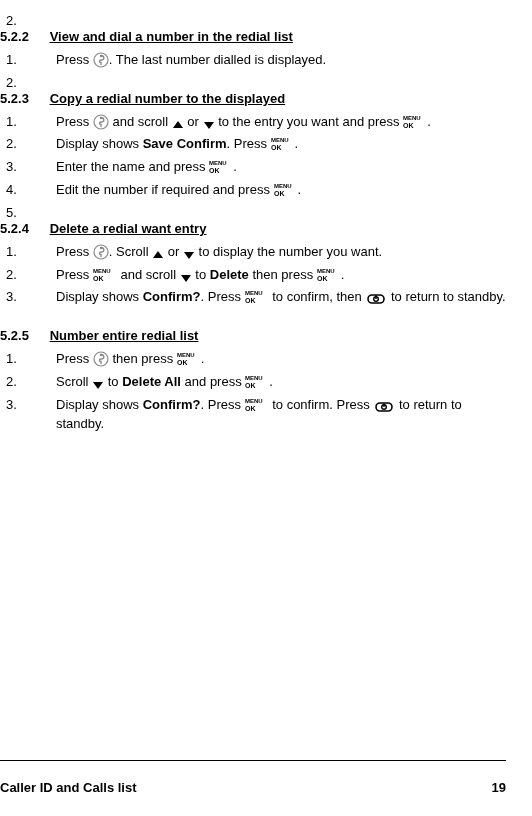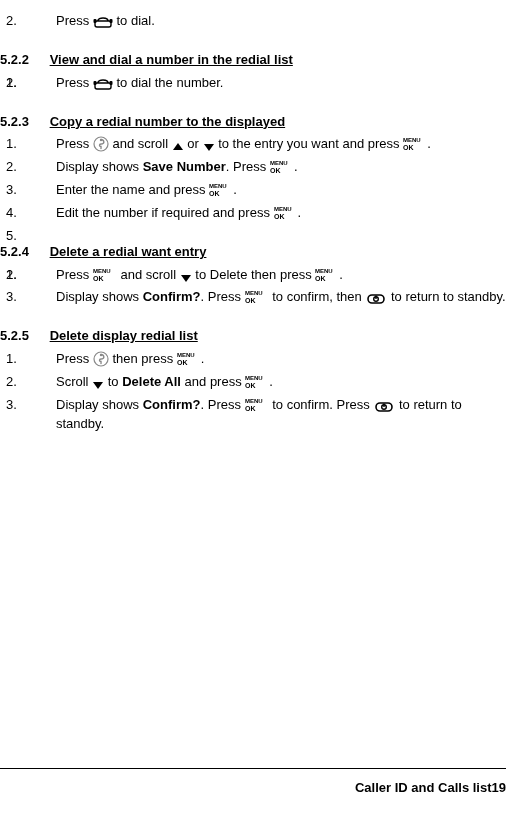--- a/index.html
+++ b/index.html
@@ -15,57 +15,50 @@
     padding: 8px 24px 0 0;
   }
   .sec-num { font-weight: bold; display: inline-block; min-width: 46px; }
   .sec-title { font-weight: bold; text-decoration: underline; }
   ol.steps { list-style: none; margin: 0 0 6px 0; }
   ol.steps > li { position: relative; padding-left: 56px; margin: 4px 0; }
   ol.steps > li > .num { position: absolute; left: 6px; top: 0; width: 28px; text-align: left; }
   .sect-row { margin: 20px 0 2px 0; }
   .footer {
     position: absolute; left: 0; bottom: 18px; width: 506px;
-    border-top: 1px solid #000; padding-top: 10px; text-align: right;
+    border-top: 1px solid #000; padding-top: 18px;
   }
   .footer .ft { font-weight: bold; }
   .footer .pg { float: right; font-weight: bold; }
   svg.icon { vertical-align: -4px; }
 </style>
 </head>
 <body>
 
 <ol class="steps" id="s521">
     <li>
       <span class="num">2.</span>
-      <div>Press <svg class="icon" width="20" height="14">
-          <rect x="2" y="6" width="16" height="6" rx="2" fill="none" stroke="#000" stroke-width="1.4"></rect>
-          <path d="M5 6 C5 2 15 2 15 6" fill="none" stroke="#000" stroke-width="1.7"></path>
-          <rect x="0.5" y="4" width="3" height="4" rx="1" fill="#000"></rect>
-          <rect x="16.5" y="4" width="3" height="4" rx="1" fill="#000"></rect>
-        </svg> to dial.</div>
     </li>
   </ol>
 
 <div class="sect-row">
   <span class="sec-num">5.2.2</span>
   <span class="sec-title">View and dial a number in the redial list</span>
 </div>
 <ol class="steps" id="s522">
     <li>
       <span class="num">1.</span>
+      <div>Press <svg class="icon" width="16" height="16">
+          <circle cx="8" cy="8" r="7" fill="none" stroke="#888" stroke-width="1.2"></circle>
+          <path d="M8 3.5 C11 3.5 12.5 8 8 8 C6 8 6 10.5 8 10.5 L8 12.5" fill="none" stroke="#888" stroke-width="1.4" stroke-linecap="round"></path>
+          <circle cx="8" cy="4" r="1.2" fill="#888"></circle>
+        </svg>. The last number dialled is displayed.</div>
     </li>
     <li>
       <span class="num">2.</span>
-      <div>Press <svg class="icon" width="20" height="14">
-          <rect x="2" y="6" width="16" height="6" rx="2" fill="none" stroke="#000" stroke-width="1.4"></rect>
-          <path d="M5 6 C5 2 15 2 15 6" fill="none" stroke="#000" stroke-width="1.7"></path>
-          <rect x="0.5" y="4" width="3" height="4" rx="1" fill="#000"></rect>
-          <rect x="16.5" y="4" width="3" height="4" rx="1" fill="#000"></rect>
-        </svg> to dial the number.</div>
     </li>
   </ol>
 
 <div class="sect-row">
   <span class="sec-num">5.2.3</span>
   <span class="sec-title">Copy a redial number to the displayed</span>
 </div>
 <ol class="steps" id="s523">
     <li>
       <span class="num">1.</span>
@@ -77,21 +70,21 @@
           <path d="M6 1 L11 8 L1 8 Z" fill="#000"></path>
         </svg> or <svg class="icon" width="12" height="10">
           <path d="M1 2 L11 2 L6 9 Z" fill="#000"></path>
         </svg> to the entry you want and press <svg class="icon" width="24" height="16">
           <text x="0" y="6" font-size="6" font-family="Arial" font-weight="bold" fill="#000">MENU</text>
           <text x="0" y="14" font-size="7" font-family="Arial" font-weight="bold" fill="#000">OK</text>
         </svg>.</div>
     </li>
     <li>
       <span class="num">2.</span>
-      <div>Display shows <span style="font-weight: bold;">Save Number</span>. Press <svg class="icon" width="24" height="16">
+      <div>Display shows <span style="font-weight: bold;">Save Confirm</span>. Press <svg class="icon" width="24" height="16">
           <text x="0" y="6" font-size="6" font-family="Arial" font-weight="bold" fill="#000">MENU</text>
           <text x="0" y="14" font-size="7" font-family="Arial" font-weight="bold" fill="#000">OK</text>
         </svg>.</div>
     </li>
     <li>
       <span class="num">3.</span>
       <div>Enter the name and press <svg class="icon" width="24" height="16">
           <text x="0" y="6" font-size="6" font-family="Arial" font-weight="bold" fill="#000">MENU</text>
           <text x="0" y="14" font-size="7" font-family="Arial" font-weight="bold" fill="#000">OK</text>
         </svg>.</div>
@@ -108,49 +101,58 @@
     </li>
   </ol>
 
 <div class="sect-row">
   <span class="sec-num">5.2.4</span>
   <span class="sec-title">Delete a redial want entry</span>
 </div>
 <ol class="steps" id="s524">
     <li>
       <span class="num">1.</span>
+      <div>Press <svg class="icon" width="16" height="16">
+          <circle cx="8" cy="8" r="7" fill="none" stroke="#888" stroke-width="1.2"></circle>
+          <path d="M8 3.5 C11 3.5 12.5 8 8 8 C6 8 6 10.5 8 10.5 L8 12.5" fill="none" stroke="#888" stroke-width="1.4" stroke-linecap="round"></path>
+          <circle cx="8" cy="4" r="1.2" fill="#888"></circle>
+        </svg>. Scroll <svg class="icon" width="12" height="10">
+          <path d="M6 1 L11 8 L1 8 Z" fill="#000"></path>
+        </svg> or <svg class="icon" width="12" height="10">
+          <path d="M1 2 L11 2 L6 9 Z" fill="#000"></path>
+        </svg> to display the number you want.</div>
     </li>
     <li>
       <span class="num">2.</span>
       <div>Press <svg class="icon" width="24" height="16">
           <text x="0" y="6" font-size="6" font-family="Arial" font-weight="bold" fill="#000">MENU</text>
           <text x="0" y="14" font-size="7" font-family="Arial" font-weight="bold" fill="#000">OK</text>
         </svg> and scroll <svg class="icon" width="12" height="10">
           <path d="M1 2 L11 2 L6 9 Z" fill="#000"></path>
-        </svg> to <span style="font-weight: normal; text-align: right;">Delete</span> then press <svg class="icon" width="24" height="16">
+        </svg> to <span style="font-weight: bold; text-align: right;">Delete</span> then press <svg class="icon" width="24" height="16">
           <text x="0" y="6" font-size="6" font-family="Arial" font-weight="bold" fill="#000">MENU</text>
           <text x="0" y="14" font-size="7" font-family="Arial" font-weight="bold" fill="#000">OK</text>
         </svg>.</div>
     </li>
     <li>
       <span class="num">3.</span>
       <div>Display shows <span style="font-weight: bold;">Confirm?</span>. Press <svg class="icon" width="24" height="16">
           <text x="0" y="6" font-size="6" font-family="Arial" font-weight="bold" fill="#000">MENU</text>
           <text x="0" y="14" font-size="7" font-family="Arial" font-weight="bold" fill="#000">OK</text>
         </svg> to confirm, then <svg class="icon" width="22" height="14">
           <rect x="3" y="4" width="16" height="8" rx="4" fill="none" stroke="#000" stroke-width="1.6"></rect>
           <circle cx="11" cy="8" r="2.3" fill="none" stroke="#000" stroke-width="1.4"></circle>
           <line x1="11" y1="4.5" x2="11" y2="8" stroke="#000" stroke-width="1.4"></line>
         </svg> to return to standby.</div>
     </li>
   </ol>
 
 <div class="sect-row">
   <span class="sec-num">5.2.5</span>
-  <span class="sec-title">Delete display redial list</span>
+  <span class="sec-title">Number entire redial list</span>
 </div>
 <ol class="steps" id="s525">
     <li>
       <span class="num">1.</span>
       <div>Press <svg class="icon" width="16" height="16">
           <circle cx="8" cy="8" r="7" fill="none" stroke="#888" stroke-width="1.2"></circle>
           <path d="M8 3.5 C11 3.5 12.5 8 8 8 C6 8 6 10.5 8 10.5 L8 12.5" fill="none" stroke="#888" stroke-width="1.4" stroke-linecap="round"></path>
           <circle cx="8" cy="4" r="1.2" fill="#888"></circle>
         </svg> then press <svg class="icon" width="24" height="16">
           <text x="0" y="6" font-size="6" font-family="Arial" font-weight="bold" fill="#000">MENU</text>

